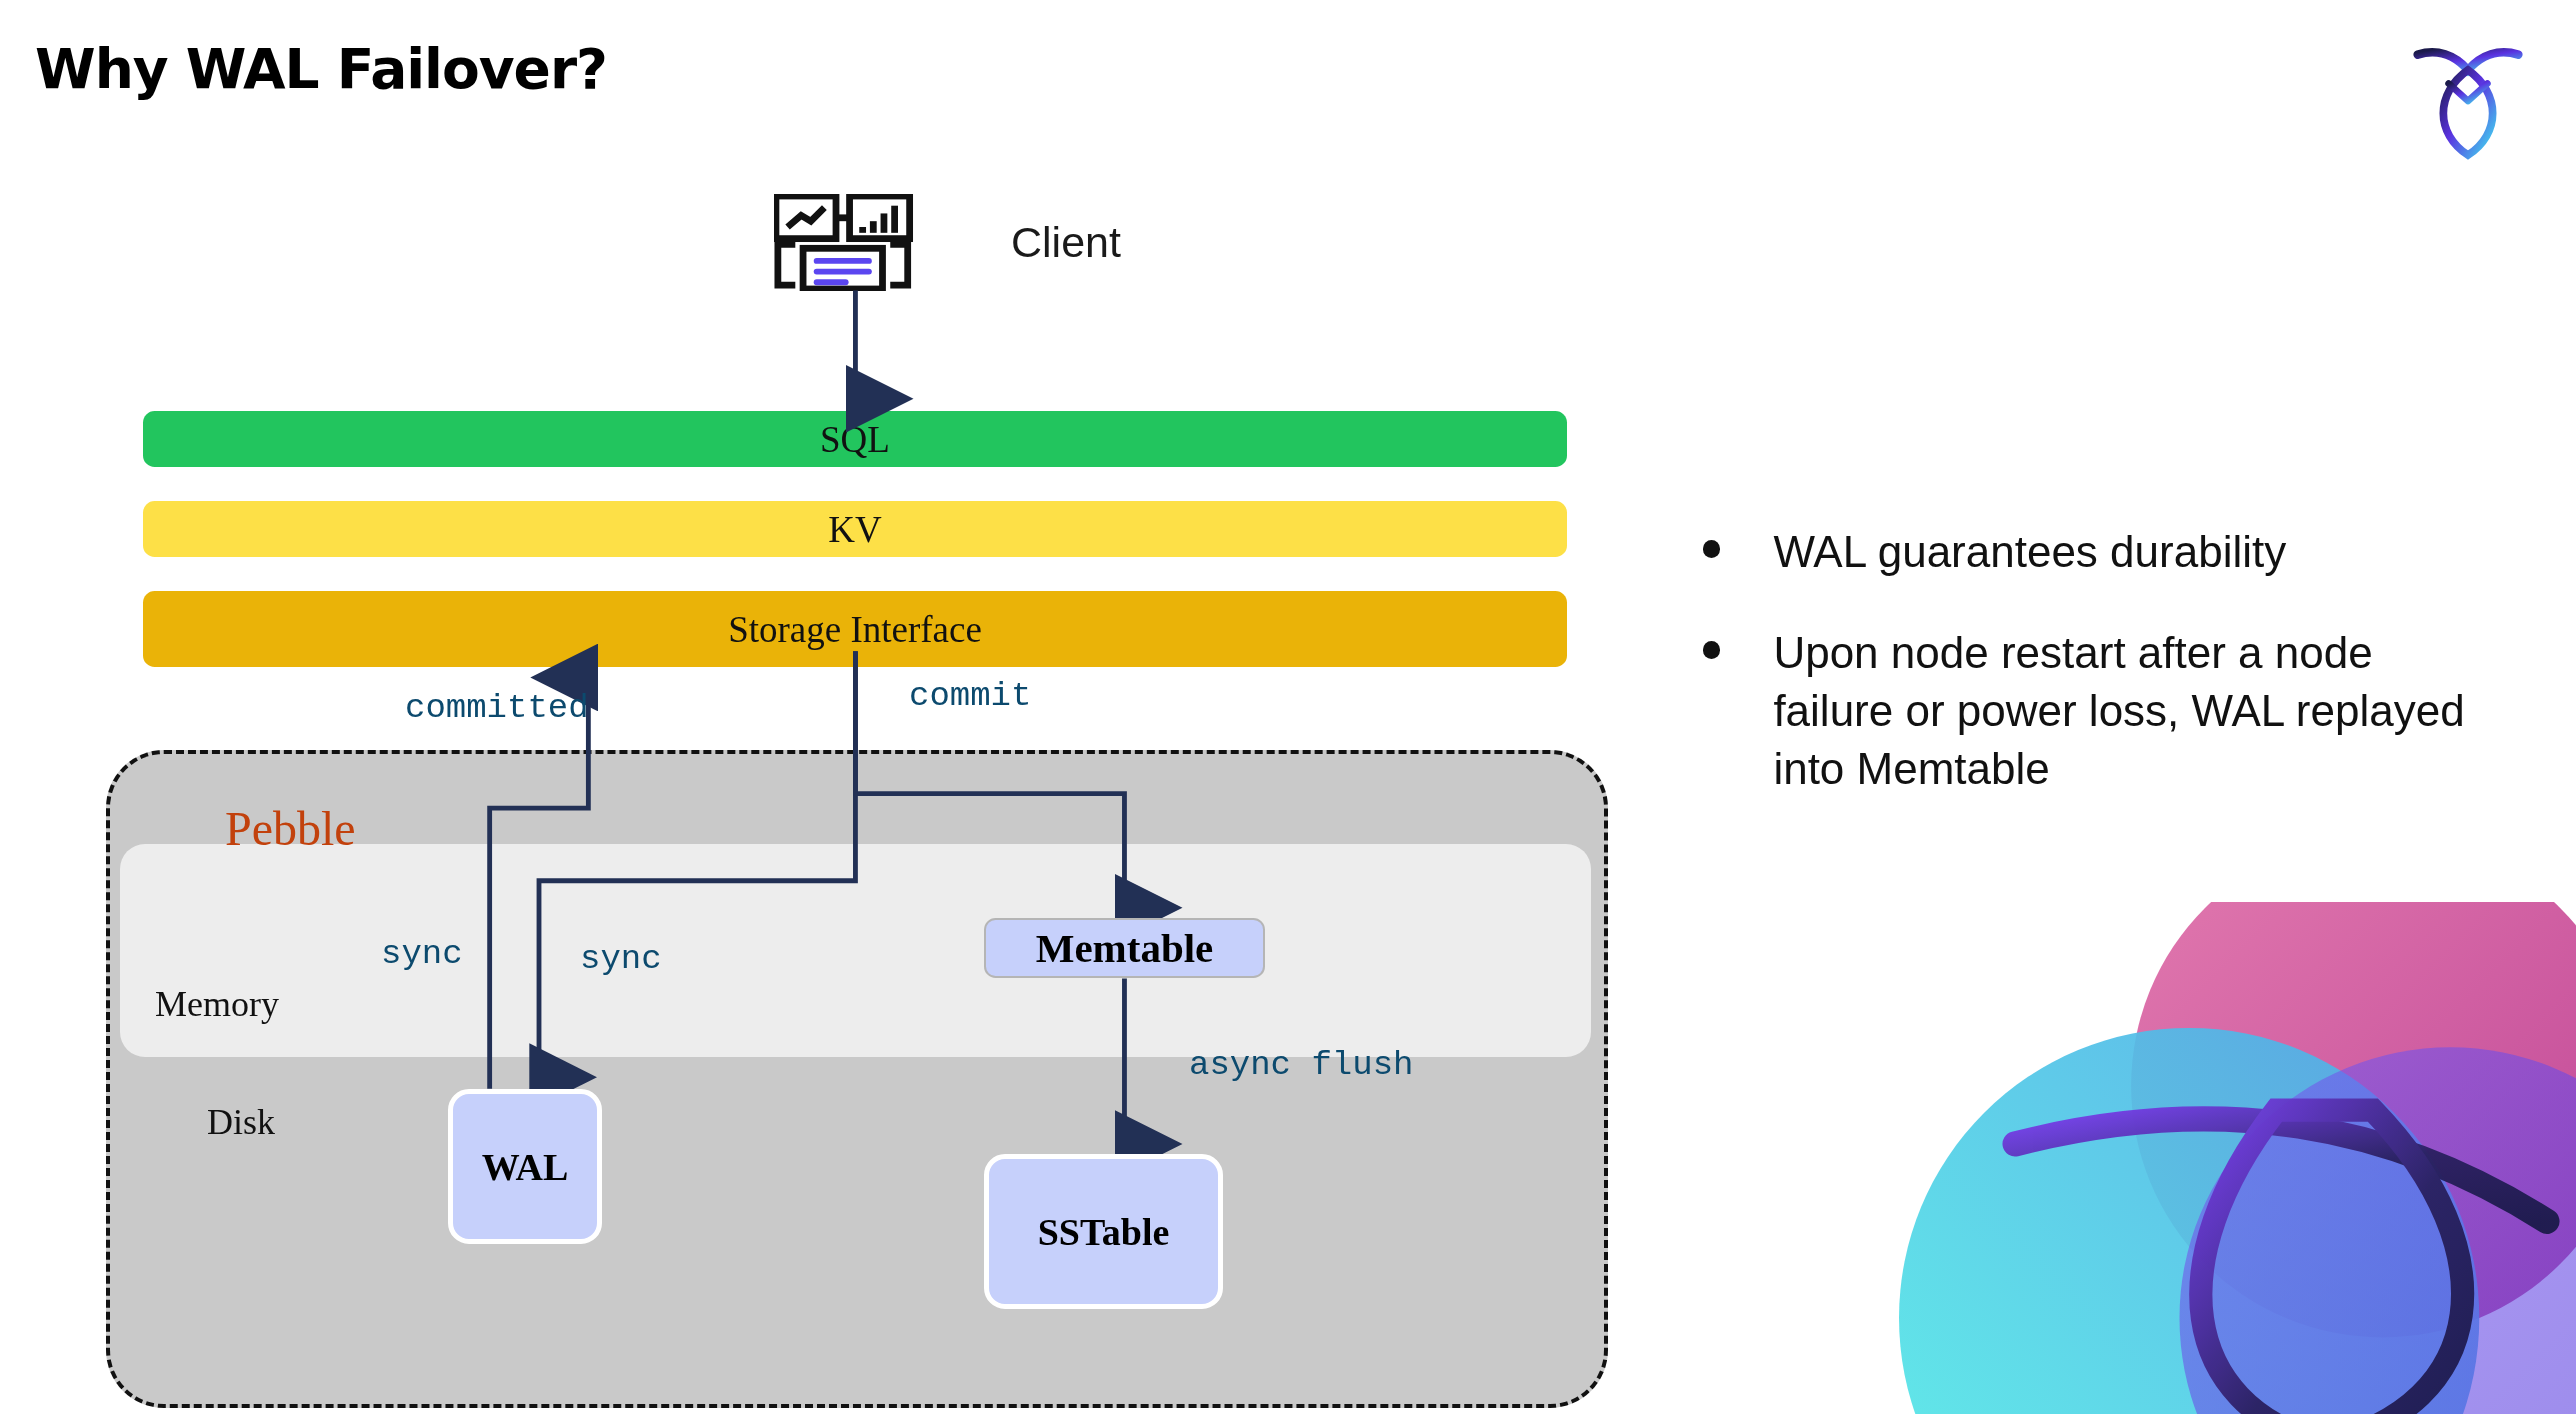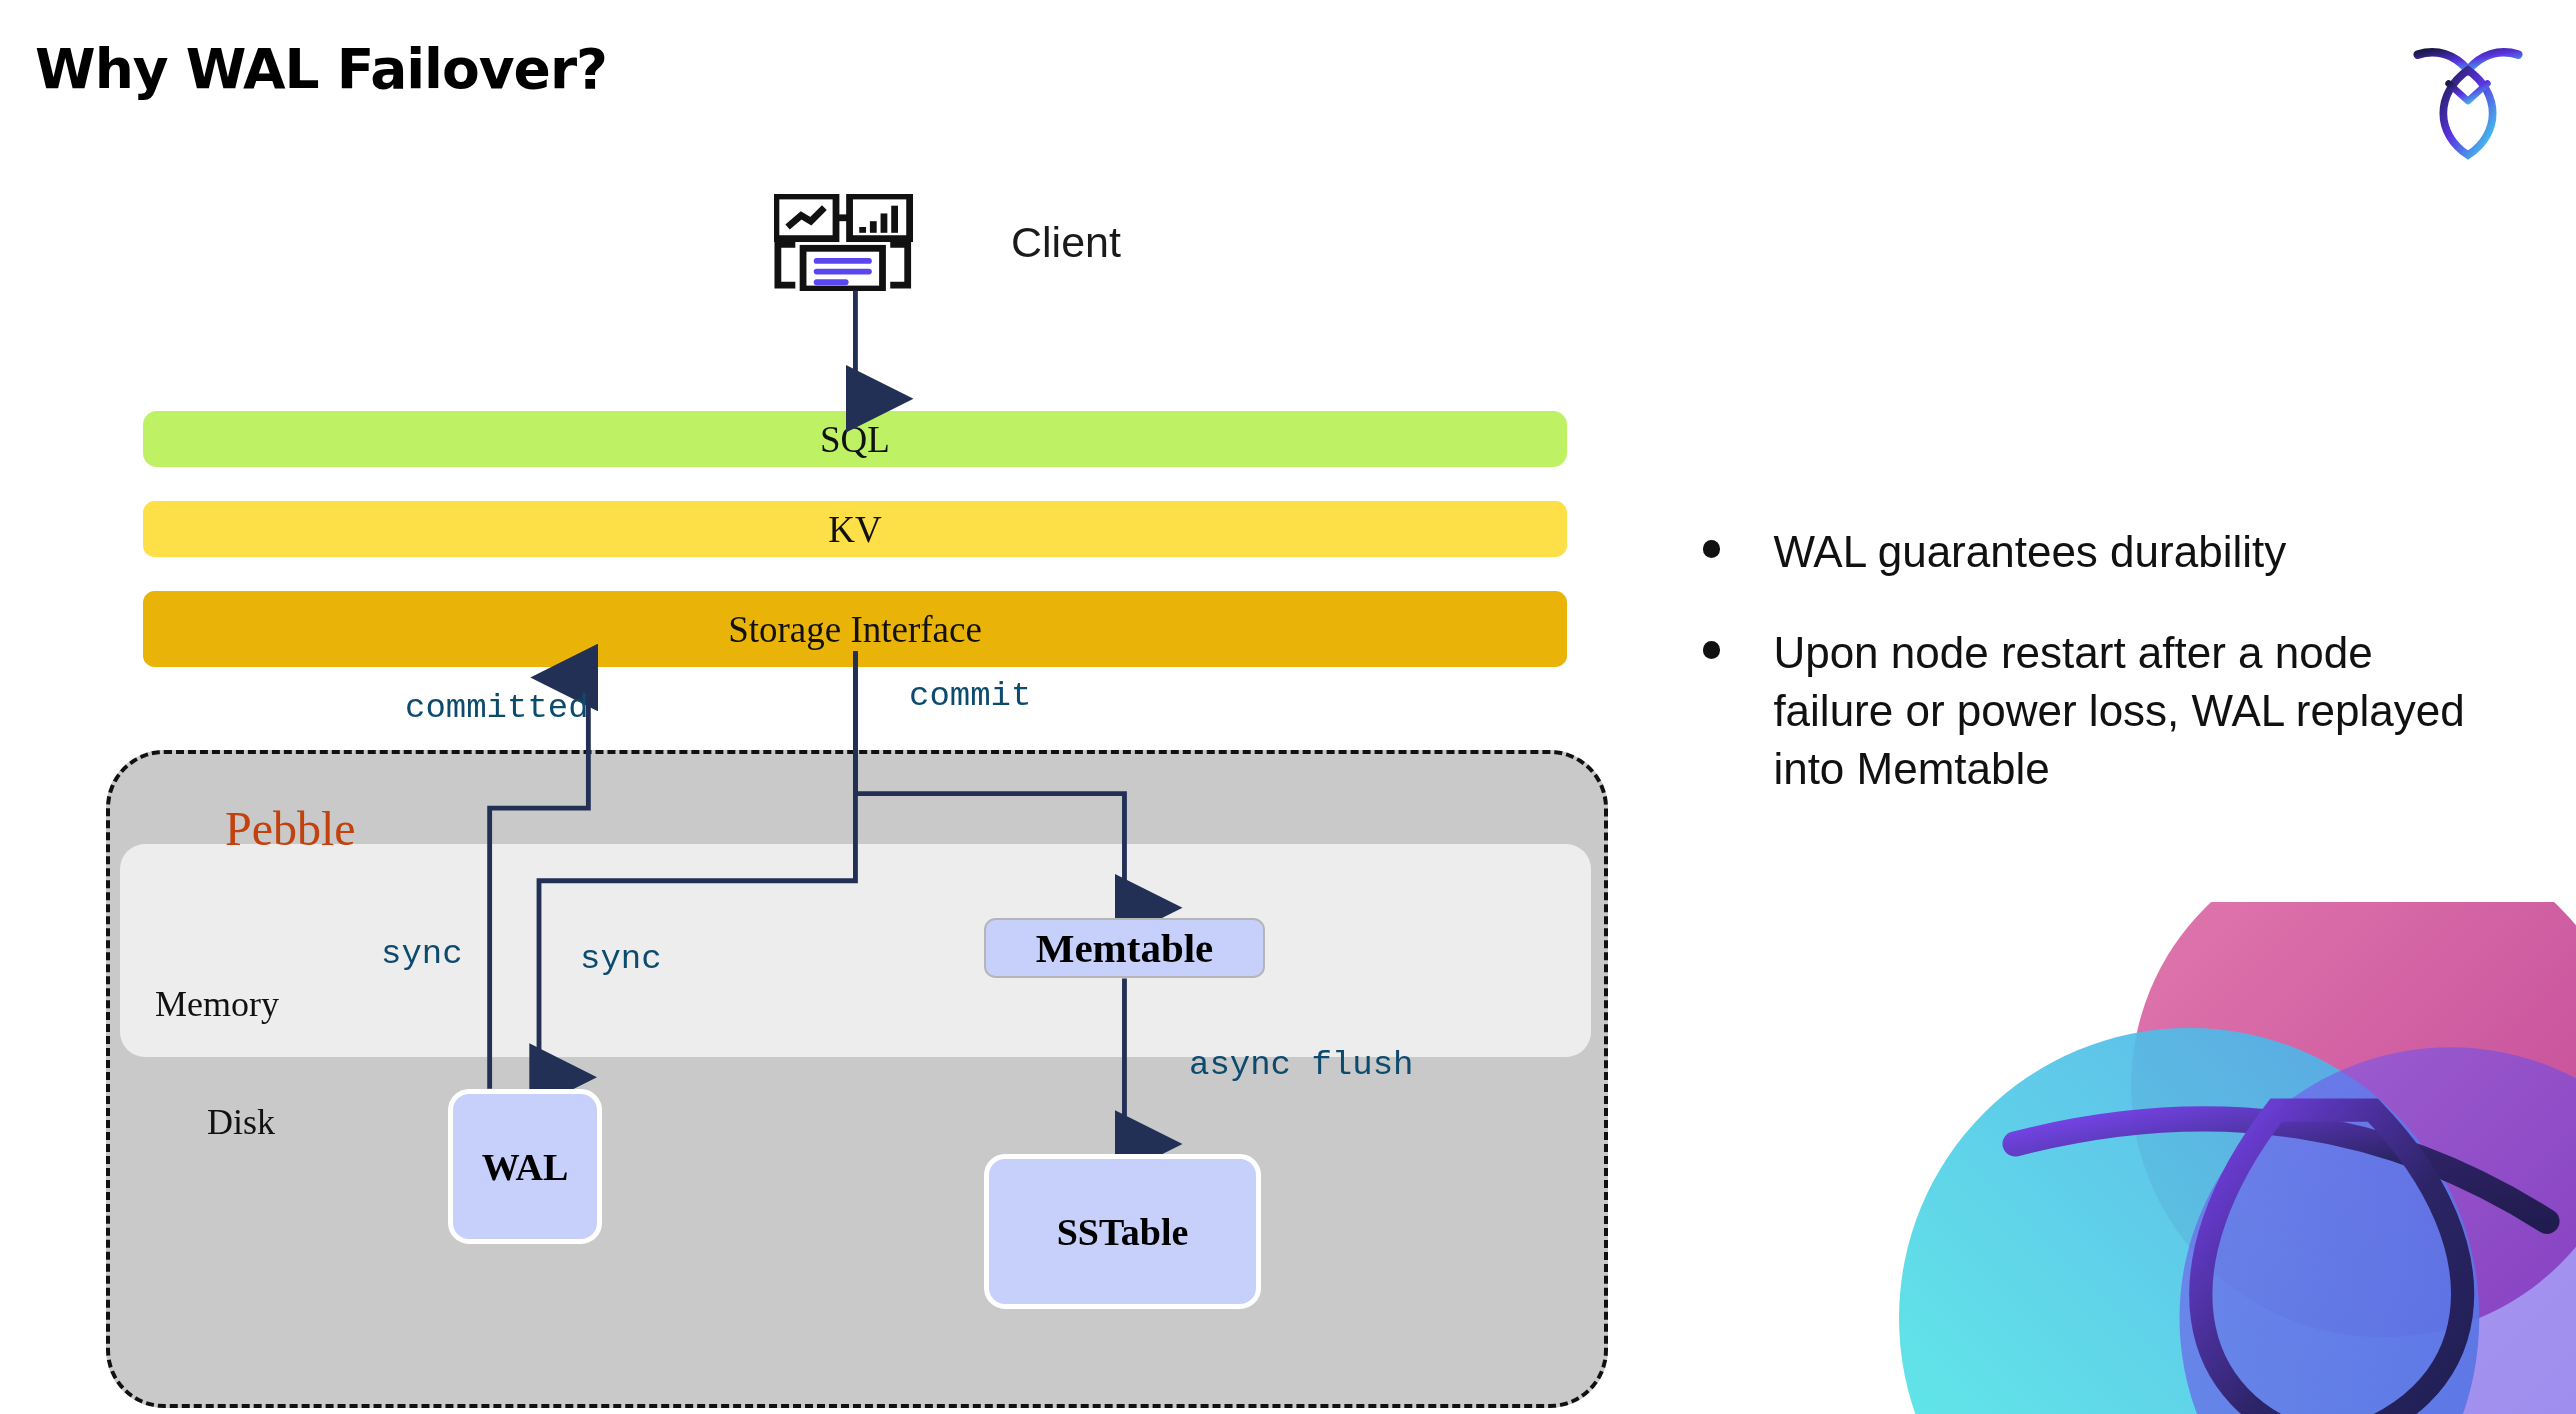--- a/index.html
+++ b/index.html
@@ -40,21 +40,21 @@
   
   .bar{
     position:absolute;
     left:143px;width:1424px;
     border-radius:11.6px;
     display:flex;align-items:center;justify-content:center;
     font-family:"Liberation Serif", serif;
     font-size:37px;
     color:#111111;
   }
-  .bar-sql{top:411px;height:56px;background:#bef264;border-radius:14px;}
+  .bar-sql{top:411px;height:56px;background:#22c55e;}
   .bar-kv{top:501px;height:56px;background:#fde047;}
   .bar-storage{top:591px;height:76px;background:#eab308;}
 
   
   .pebble{
     position:absolute;left:106px;top:750px;width:1502px;height:658px;
     background:#C9C9C9;
     border:4.8px dashed #111111;
     border-radius:58px;
     box-sizing:border-box;
@@ -87,21 +87,21 @@
   }
   .node-memtable{
     left:984px;top:918px;width:281px;height:60px;
     border-radius:11.6px;border:2.9px solid #B5B5B5;font-size:41px;
   }
   .node-wal{
     left:448px;top:1089px;width:154px;height:155px;
     border-radius:21px;border:5.8px solid #ffffff;font-size:38px;text-align:right;
   }
   .node-sstable{
-    left:984px;top:1154px;width:277px;height:155px;
+    left:984px;top:1154px;width:239px;height:155px;
     border-radius:21px;border:5.8px solid #ffffff;font-size:38px;
   }
 
   
   .edge-label{
     position:absolute;
     font-family:Liberation Mono, monospace;
     font-size:34px;color:#0c4a6e;white-space:nowrap;
   }
   .lbl-committed{left:405px;top:689px;}

